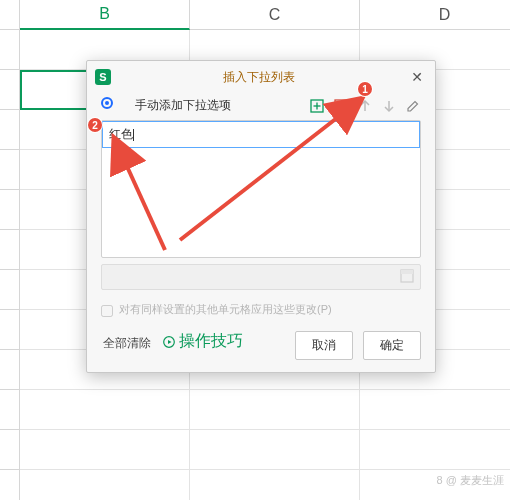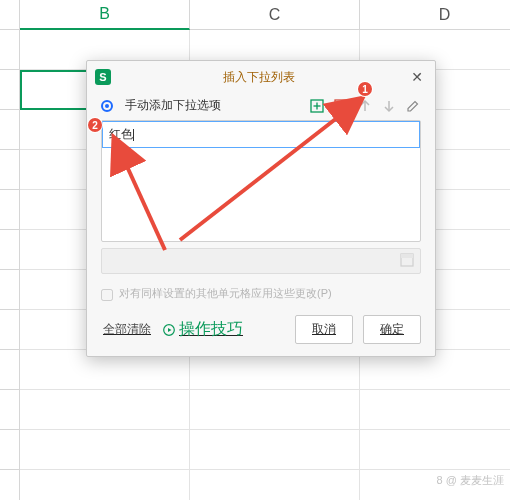--- a/index.html
+++ b/index.html
@@ -71,21 +71,21 @@
     color:#555; cursor:pointer; font-size:14px;
   }
 
   .body { padding: 0 14px 10px 14px; }
 
   .radio-row {
     display:flex; align-items:center; justify-content:space-between;
     padding: 4px 0 6px 0;
   }
   .radio-row label {
-    display:flex; align-items:center; gap:12px;
+    display:flex; gap:22px;
     font-size:12px; color:#333;
   }
   .radio-row input[type=radio]{
     appearance:none; width:12px; height:12px; border-radius:50%;
     border:2px solid #b8b8b8; position:relative;
   }
   .radio-row input[type=radio]:checked{
     border-color:#1e6bff;
   }
   .radio-row input[type=radio]:checked::after{
@@ -94,21 +94,21 @@
   .toolbar { display:flex; gap:8px; align-items:center; }
   .tool {
     width:16px; height:16px; display:flex; align-items:center; justify-content:center;
     color:#9a9a9a; cursor:pointer;
   }
   .tool.add { color:#0a9a5a; }
   .tool.del { color:#d94a3a; }
 
   .listbox {
     background:#fff; border:1px solid #d0d0d0;
-    height:122px; border-radius:2px; position:relative;
+    height:138px; border-radius:2px; position:relative;
   }
   .list-item {
     position:absolute; top:0; left:0; right:0;
     border:1px solid #5aa9ff;
     padding:4px 6px;
     font-size:12px; color:#333;
     background:#fff;
   }
   .caret {
     display:inline-block; width:1px; height:12px; background:#333;
@@ -128,23 +128,22 @@
   .checkbox-row {
     display:flex; align-items:flex-end; gap:6px;
     padding: 12px 0 14px 0;
     color:#b5b5b5; font-size:11px;
   }
   .checkbox-row input[type=checkbox]{
     width:12px; height:12px;
   }
 
   .footer {
-    display:flex; align-items:center; gap:10px;
+    display:flex; align-items:flex-start; gap:10px;
     padding: 0 0 2px 0;
-    text-decoration: underline;
   }
   .link-btn {
     background:none; border:none; color:#444; font-size:12px; cursor:pointer;
     padding:4px 2px;
   }
   .tips-btn {
     background:none; border:none; color:#0a9a5a; font-size:16px; cursor:pointer;
     display:flex; align-items:center; gap:4px;
   }
   .spacer { flex:1; }

